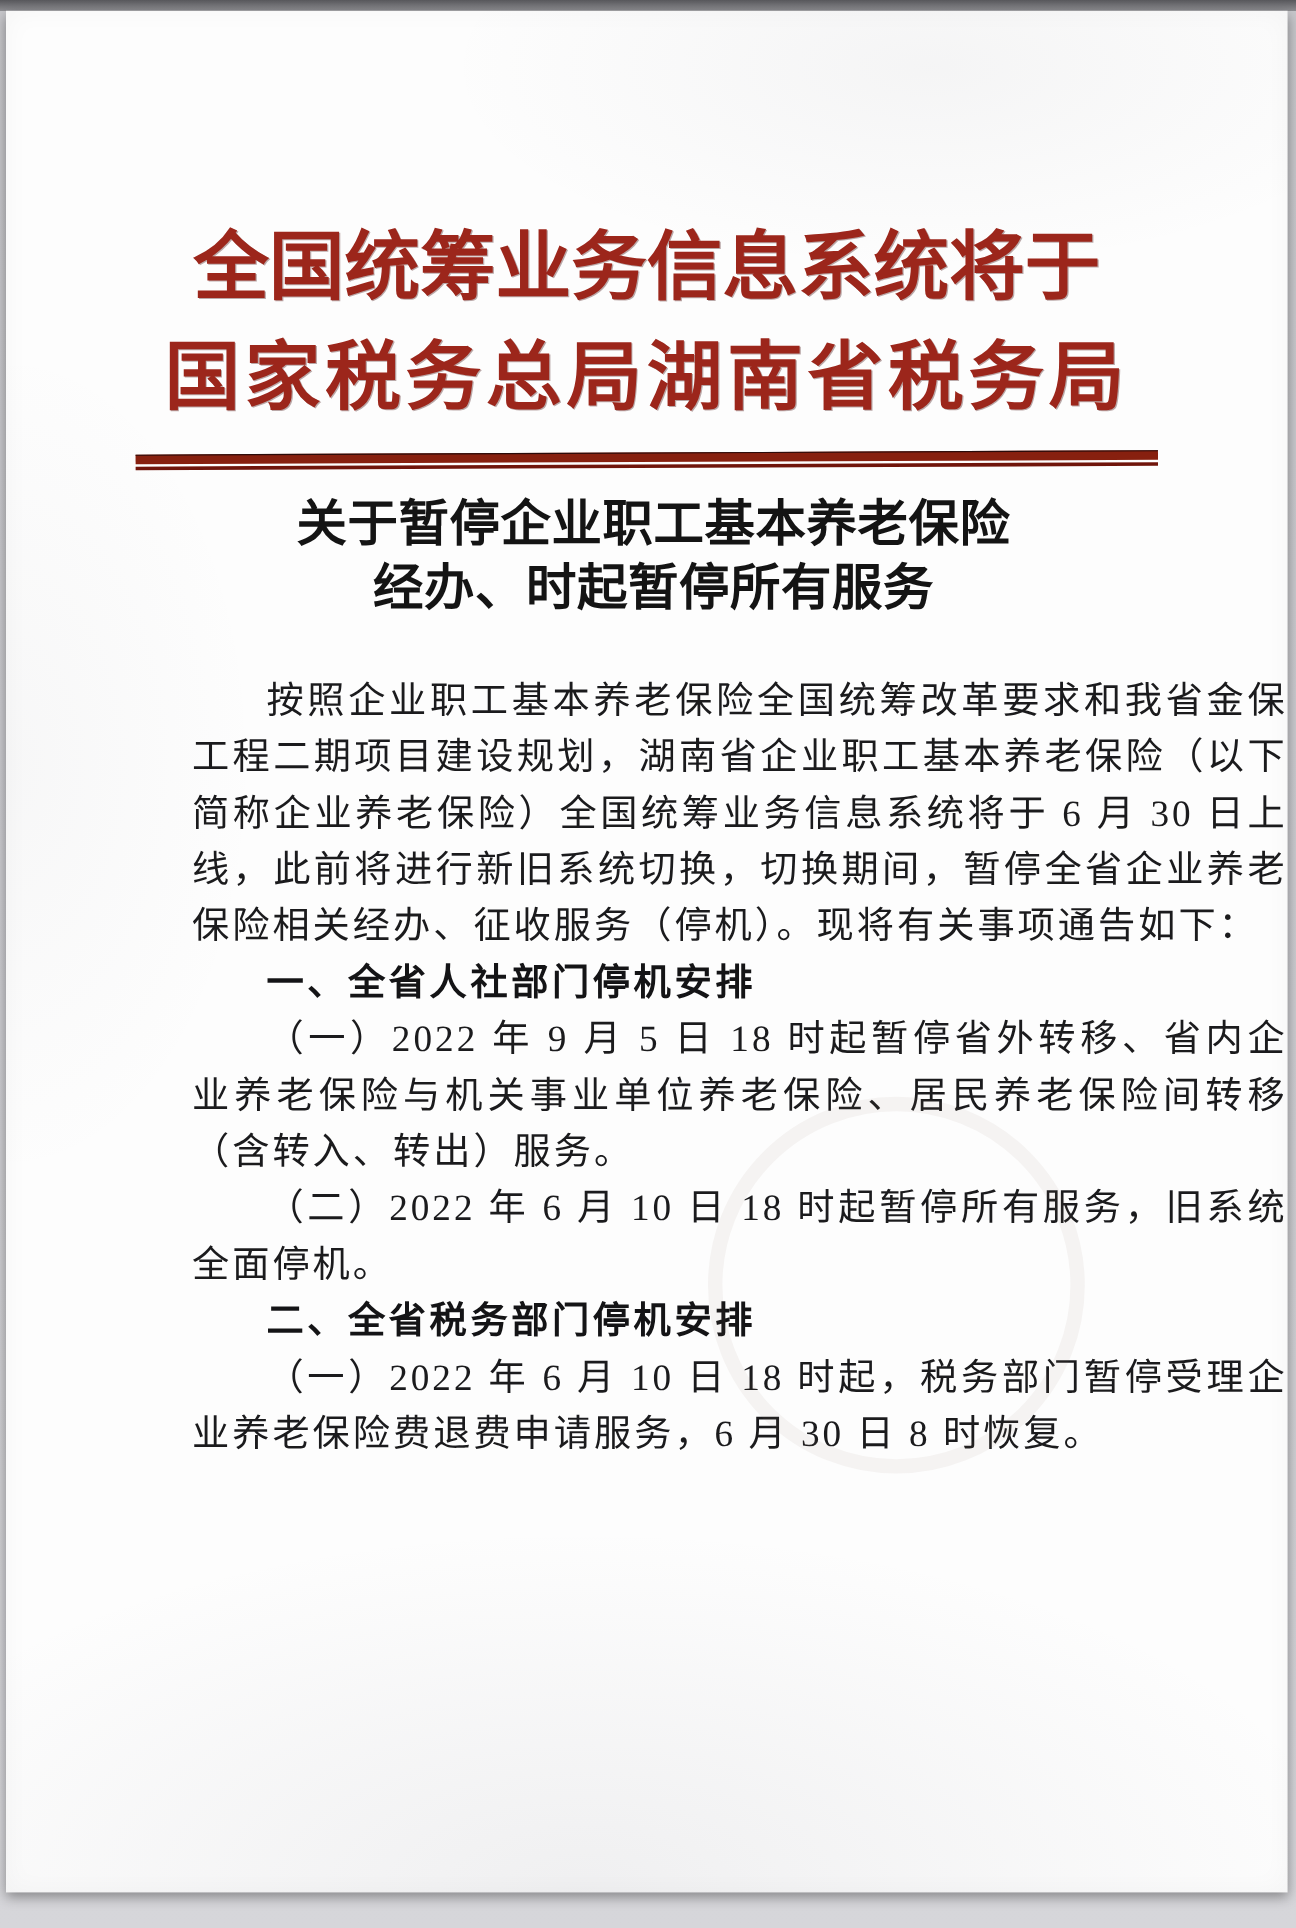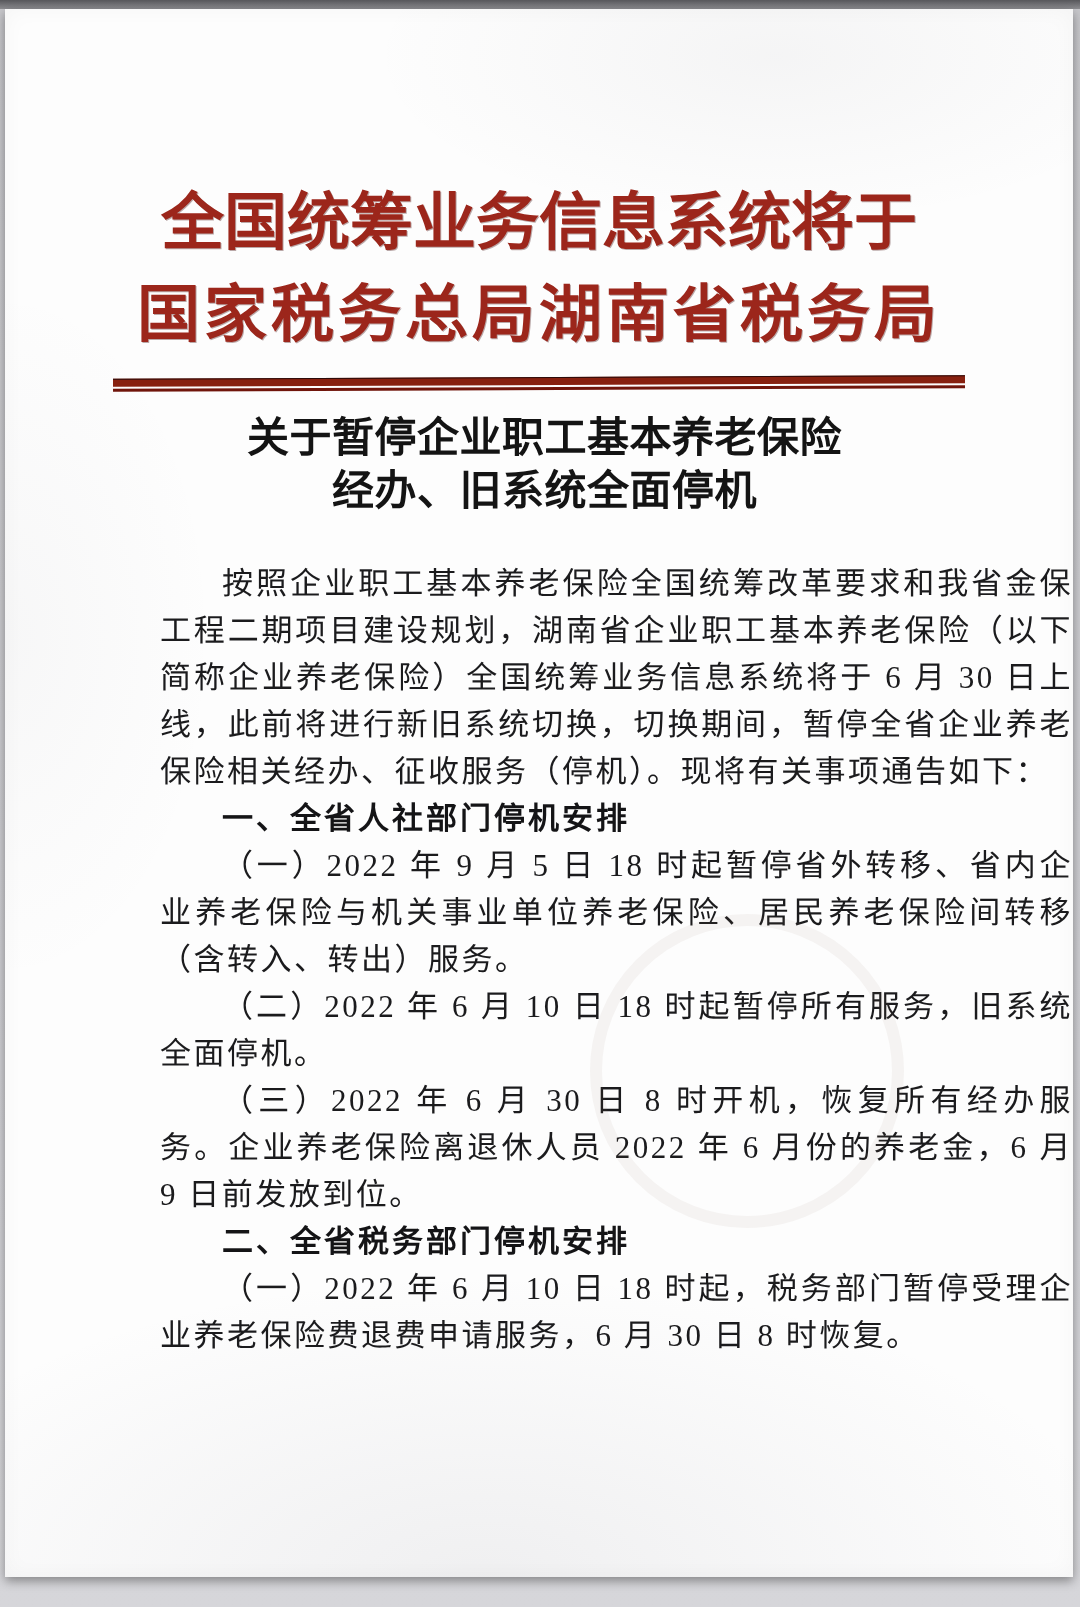--- a/index.html
+++ b/index.html
@@ -113,28 +113,27 @@
     <div class="line2">国家税务总局湖南省税务局</div>
   </div>
 
   <div class="red-rule">
     <div class="thick"></div>
     <div class="thin"></div>
   </div>
 
   <div class="notice-title">
     <div>关于暂停企业职工基本养老保险</div>
-    <div>经办、旧系统全面停机</div>
+    <div>经办、时起暂停所有服务</div>
   </div>
 
   <div class="notice-body">
     <p>按照企业职工基本养老保险全国统筹改革要求和我省金保工程二期项目建设规划，湖南省企业职工基本养老保险（以下简称企业养老保险）全国统筹业务信息系统将于 6 月 30 日上线，此前将进行新旧系统切换，切换期间，暂停全省企业养老保险相关经办、征收服务（停机）。现将有关事项通告如下：</p>
     <p class="section-heading">一、全省人社部门停机安排</p>
     <p>（一）2022 年 9 月 5 日 18 时起暂停省外转移、省内企业养老保险与机关事业单位养老保险、居民养老保险间转移（含转入、转出）服务。</p>
     <p>（二）2022 年 6 月 10 日 18 时起暂停所有服务，旧系统全面停机。</p>
-    <p>（三）2022 年 6 月 30 日 8 时开机，恢复所有经办服务。企业养老保险离退休人员 2022 年 6 月份的养老金，6 月 9 日前发放到位。</p>
     <p class="section-heading">二、全省税务部门停机安排</p>
     <p>（一）2022 年 6 月 10 日 18 时起，税务部门暂停受理企业养老保险费退费申请服务，6 月 30 日 8 时恢复。</p>
   </div>
 
   <div class="stamp-ghost"></div>
 
 </div>
 
 </body></html>

